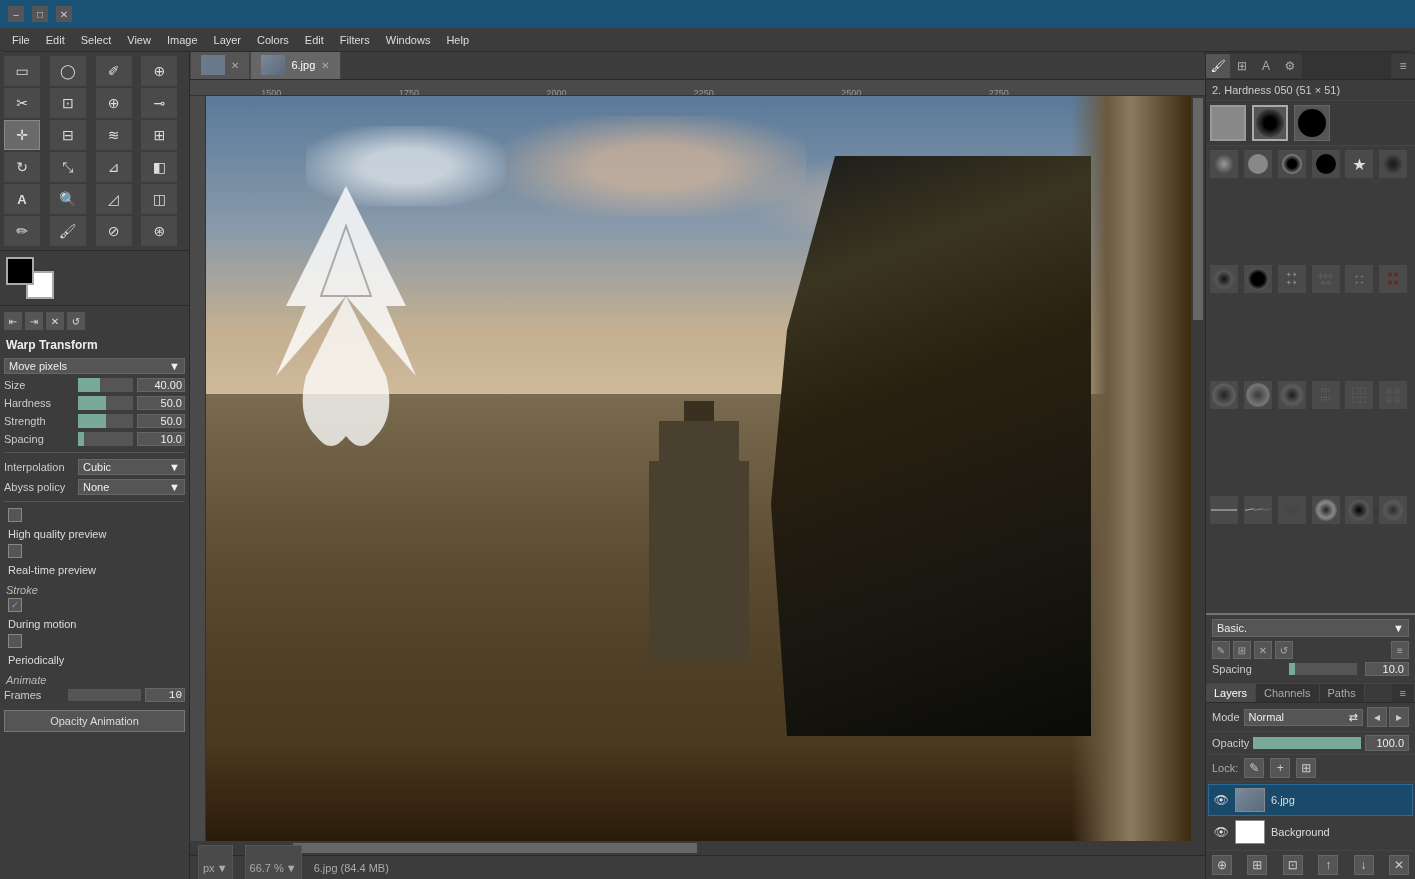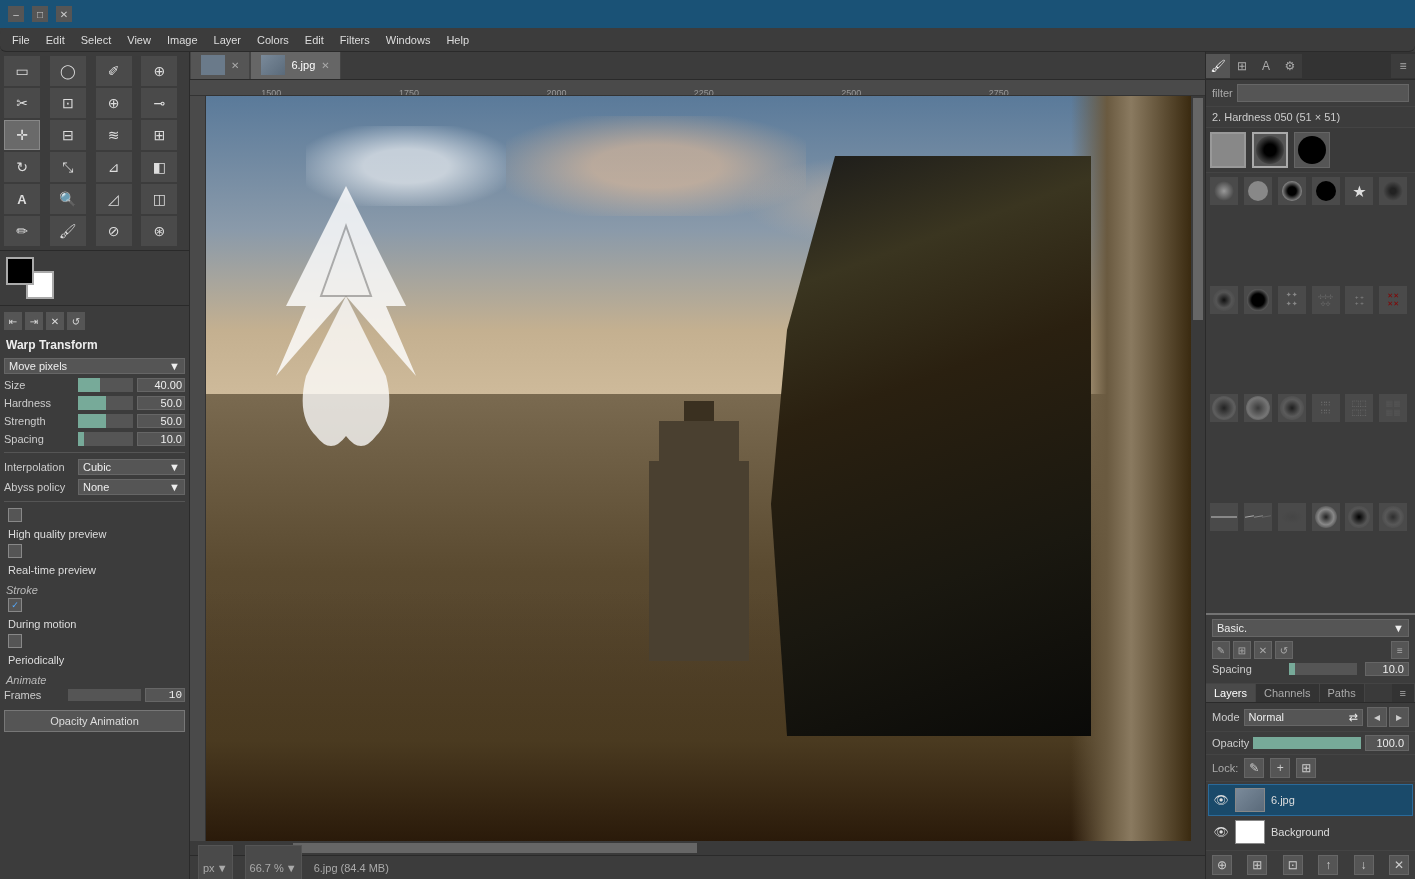--- a/index.html
+++ b/index.html
@@ -880,24 +880,20 @@
 
     <div id="right-panel-tabs">
       <div class="right-tab active">🖌</div>
       <div class="right-tab">⊞</div>
       <div class="right-tab">A</div>
       <div class="right-tab">⚙</div>
       <div style="flex:1; background:#333;"></div>
       <div class="right-tab">≡</div>
     </div>
 
-    <div id="right-panel-filter">
-      <span style="color:#aaa;margin-right:4px;">filter</span>
-      <input id="filter-input" type="text" placeholder="" style="">
-    </div>
 
     <div id="brush-title">2. Hardness 050 (51 × 51)</div>
 
     <div style="background:#3a3a3a; padding:4px; border-bottom:1px solid #444; display:flex; align-items:center; gap:6px;">
 
       <div style="width:36px; height:36px; background:#888; border:2px solid #999; display:flex; align-items:center; justify-content:center;">
       </div>
 
       <div style="width:36px; height:36px; background:#555; border:2px solid #aaa; display:flex; align-items:center; justify-content:center;">
         <div style="width:28px; height:28px; border-radius:50%; background:radial-gradient(circle, #000 30%, #444 70%, transparent 100%);"></div>

